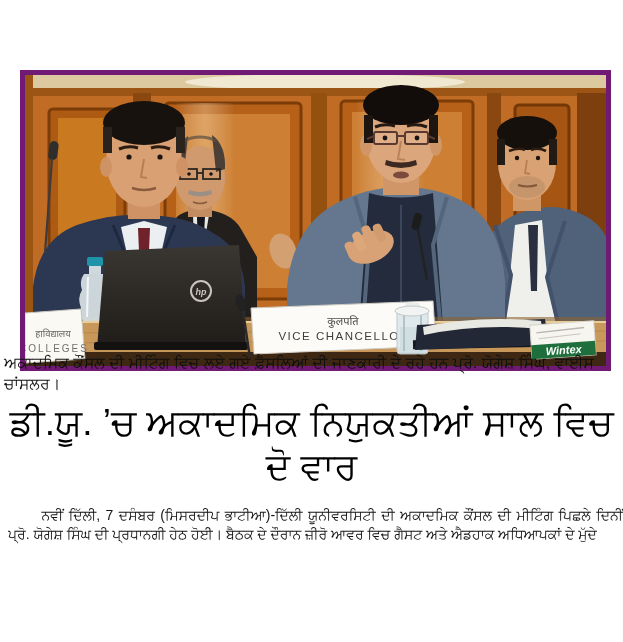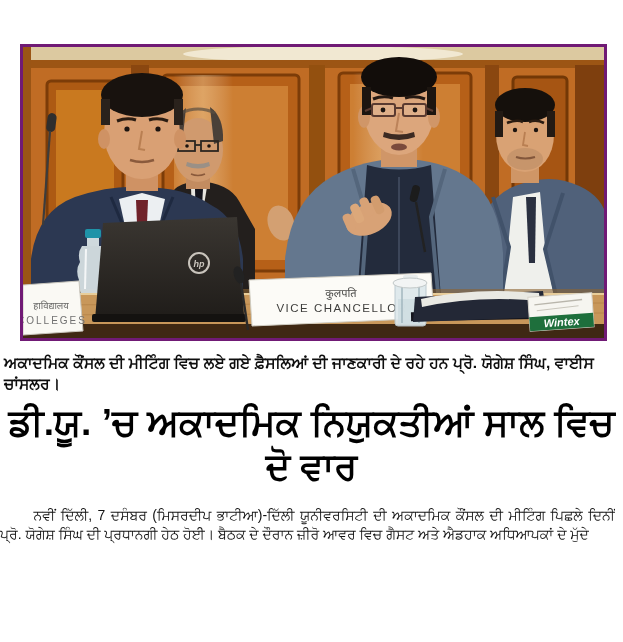--- a/index.html
+++ b/index.html
@@ -2,36 +2,36 @@
 <html><head>
 <meta charset="utf-8">
 <style>
   html,body{margin:0;padding:0;}
   body{
     width:623px;height:642px;position:relative;overflow:hidden;
     background:#ffffff;
     font-family:"Liberation Sans","DejaVu Sans",sans-serif;
   }
   .photo-frame{
-    position:absolute;left:20px;top:44px;width:581px;height:291px;
-    border:3px solid #701a75;box-sizing:content-box;background:#ec4899;
+    position:absolute;left:20px;top:70px;width:581px;height:291px;
+    border:5px solid #701a75;box-sizing:content-box;background:#ec4899;
   }
   .photo-frame svg{display:block;}
   .caption{
     position:absolute;left:4px;top:353px;width:614px;
-    font-size:15.5px;font-weight:700;color:#0e0e0e;line-height:1.34;
+    font-size:15.5px;font-weight:400;color:#0e0e0e;line-height:1.34;
     letter-spacing:0.1px;
   }
   .headline{
     position:absolute;left:0;top:401px;width:623px;text-align:center;
-    font-size:37px;font-weight:700;color:#000;line-height:1.2;
+    font-size:37px;font-weight:400;color:#000;line-height:1.2;
   }
   .headline .hl-line{display:block;}
   .body-cols{
-    position:absolute;left:0;top:506px;width:615px;height:136px;
+    position:absolute;left:8px;top:506px;width:615px;height:136px;
     display:flex;gap:13px;
   }
   .col{
     flex:1;font-size:14px;line-height:1.34;color:#121212;
     text-align:justify;overflow:hidden;
   }
   .col p{margin:0;}
   .col.first p{text-indent:2.4em;}
   svg text{font-family:"Liberation Sans","DejaVu Sans",sans-serif;}
 </style>

